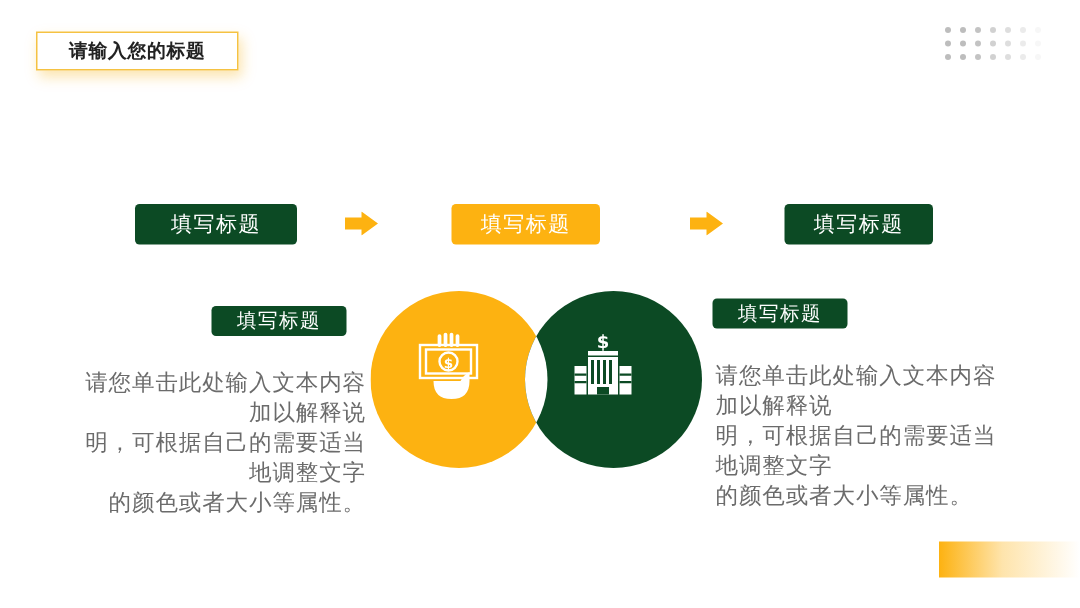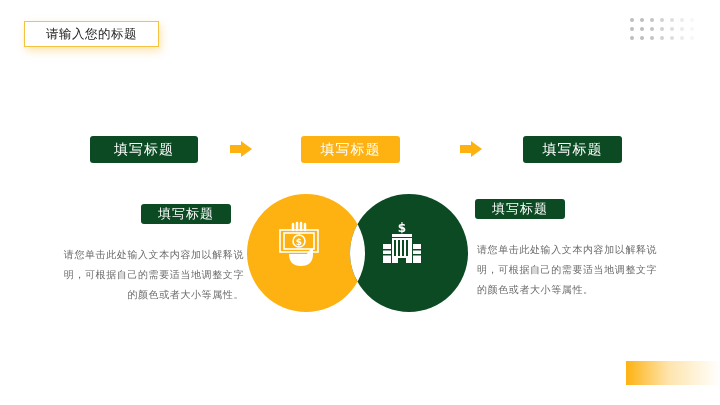--- a/index.html
+++ b/index.html
@@ -1,25 +1,25 @@
 <!DOCTYPE html>
 <html><head>
 <meta charset="utf-8">
 <style>
   html, body { margin:0; padding:0; }
   body { width:720px; height:405px; background:#ffffff; position:relative; overflow:hidden; font-family:"DejaVu Sans", "Liberation Sans", sans-serif; }
-  .title-box { position:absolute; left:24px; top:21px; width:133px; height:24px; border:1px solid #f5c242; background:#fff; box-shadow:2px 4px 8px rgba(245,180,30,0.35); display:flex; align-items:center; justify-content:center; font-size:12.5px; font-weight:normal; color:#222; letter-spacing:0.5px; }
+  .title-box { position:absolute; left:24px; top:21px; width:133px; height:24px; border:1px solid #f5c242; background:#fff; box-shadow:2px 4px 8px rgba(245,180,30,0.35); display:flex; align-items:center; justify-content:center; font-size:12.5px; font-weight:bold; color:#222; letter-spacing:0.5px; }
   .dots { position:absolute; left:630px; top:18px; display:grid; grid-template-columns:repeat(7,10px); grid-row-gap:5px; }
   .dot { width:4px; height:4px; border-radius:50%; background:#bdbdbd; }
   .step { position:absolute; top:136px; height:27px; border-radius:3px; display:flex; align-items:center; justify-content:center; font-size:14px; color:#ffffff; letter-spacing:1px; }
   .green { background:#0c4a24; }
   .yellow { background:#fdb211; }
   .arrow { position:absolute; top:141px; width:22px; height:16px; }
   .sub-label { position:absolute; height:20px; border-radius:3px; background:#0c4a24; color:#fff; font-size:13px; display:flex; align-items:center; justify-content:center; letter-spacing:1px; }
-  .desc { position:absolute; font-size:10px; line-height:20px; color:#6b6b6b; letter-spacing:0.6px; }
+  .desc { position:absolute; font-size:15px; line-height:20px; color:#6b6b6b; letter-spacing:0.6px; }
   .venn { position:absolute; left:247px; top:194px; width:232px; height:118px; }
   .gradient-bar { position:absolute; left:626px; top:361px; width:94px; height:24px; background:linear-gradient(90deg,#fdb211 0%, rgba(253,178,17,0.35) 45%, rgba(255,255,255,0) 100%); }
 </style>
 </head>
 <body>
 
 <div class="title-box">请输入您的标题</div>
 
 <div class="dots">
   <div class="dot" style="opacity:1"></div>

